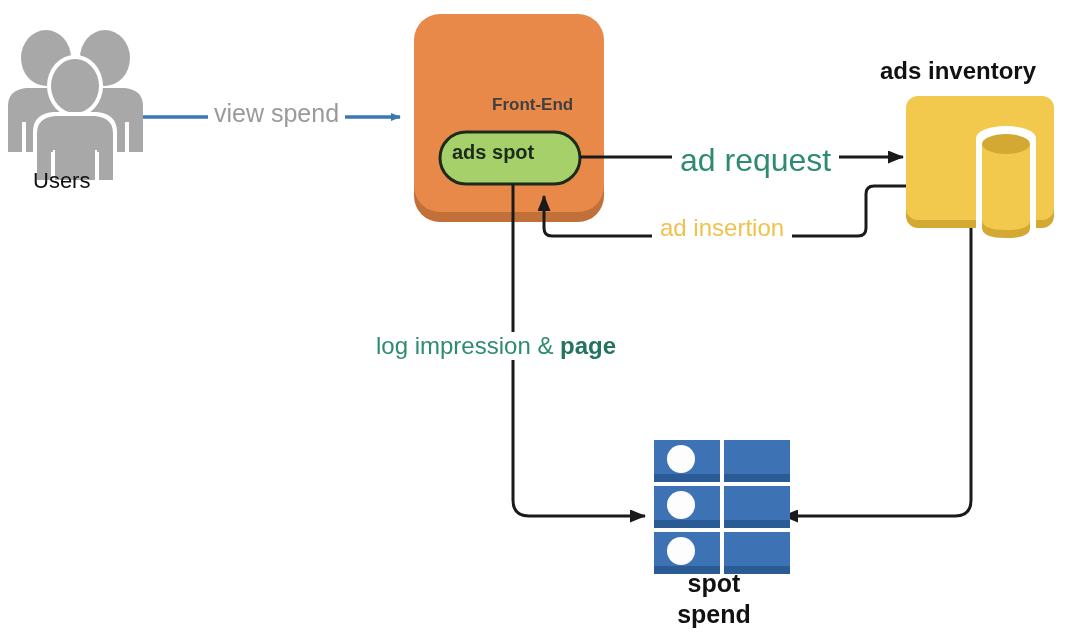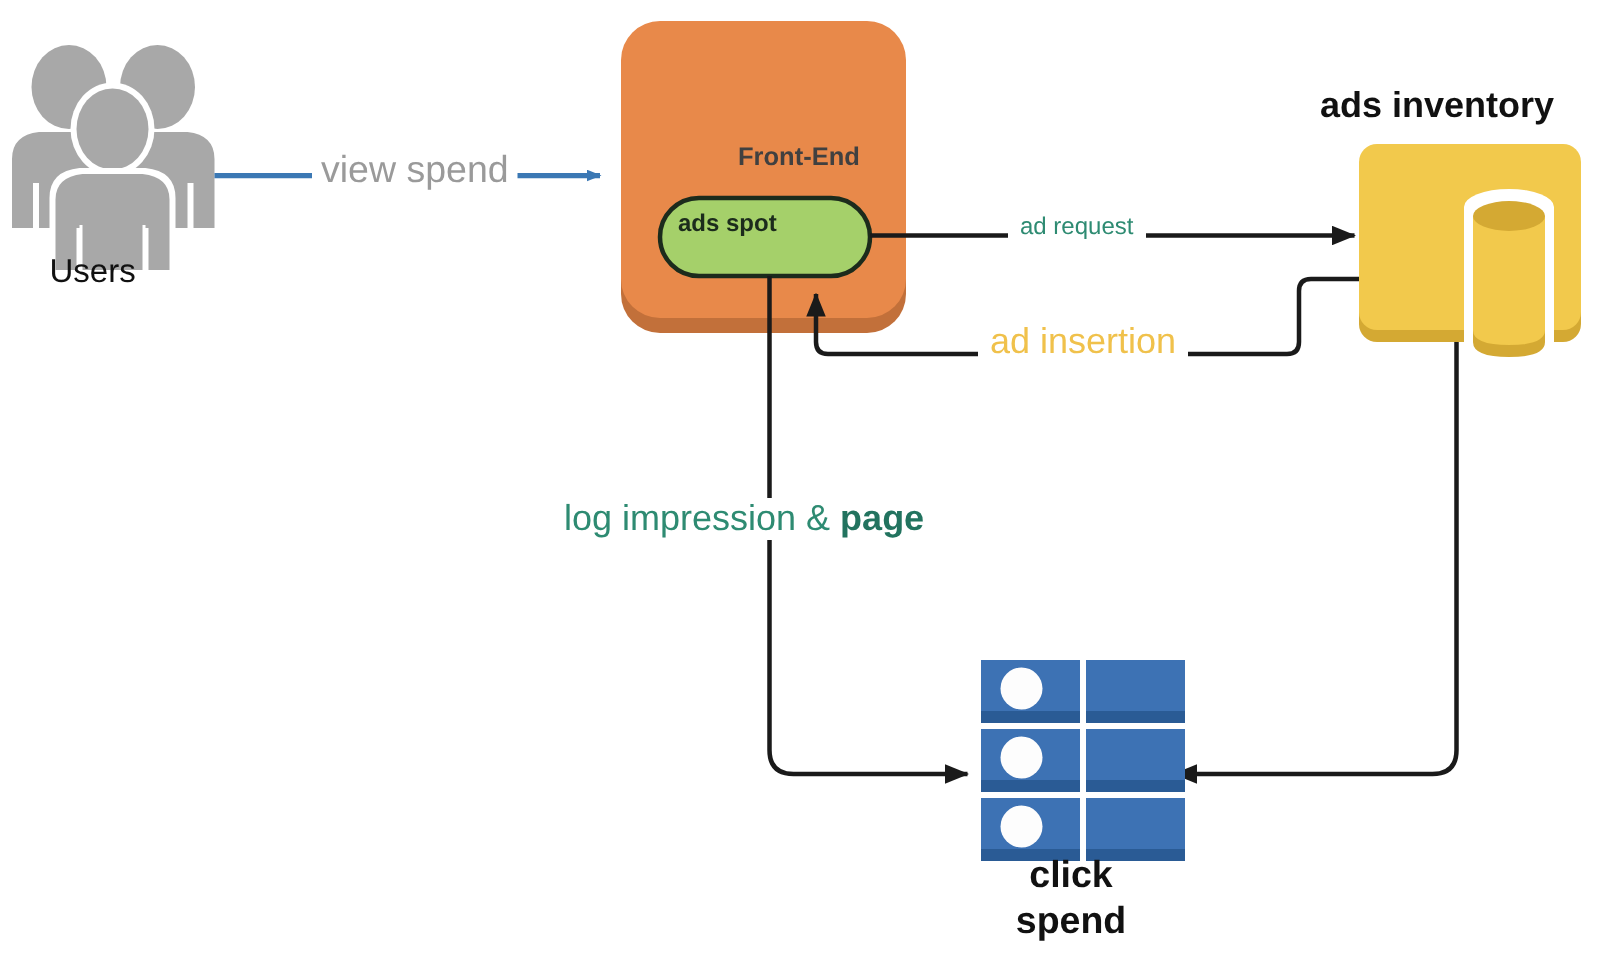--- a/index.html
+++ b/index.html
@@ -47,35 +47,35 @@
     left: 444px;
     top: 96px;
     font-size: 17px;
     font-weight: bold;
     color: #404040;
     margin-left: 48px;
   }
   .lbl-ads-spot {
     left: 452px;
     top: 142px;
-    font-size: 16px;
+    font-size: 20px;
     font-weight: bold;
     color: #1c2b1c;
   }
   .lbl-ads-inventory {
     left: 880px;
     top: 59px;
     font-size: 24px;
     font-weight: bold;
     color: #111111;
   }
   .lbl-ad-request {
     left: 672px;
     top: 142px;
-    font-size: 16px;
+    font-size: 32px;
     color: #2e8b72;
     background: #ffffff;
     padding: 2px 8px;
     text-align: right;
   }
   .lbl-ad-insertion {
     left: 652px;
     top: 214px;
     font-size: 24px;
     color: #f0c14b;
@@ -223,15 +223,15 @@
 
   <div class="lbl lbl-ads-inventory">ads inventory</div>
 
   <div class="lbl lbl-ad-request">ad request</div>
 
   <div class="lbl lbl-ad-insertion">ad insertion</div>
 
   <div class="lbl lbl-log-impression"><span>log impression &amp; </span><b>page</b></div>
 
 
-  <div class="lbl lbl-spend-system"><span>click</span><br><span>spend</span></div>
+  <div class="lbl lbl-spend-system"><span>spot</span><br><span>spend</span></div>
 
 </div>
 
 </body></html>

